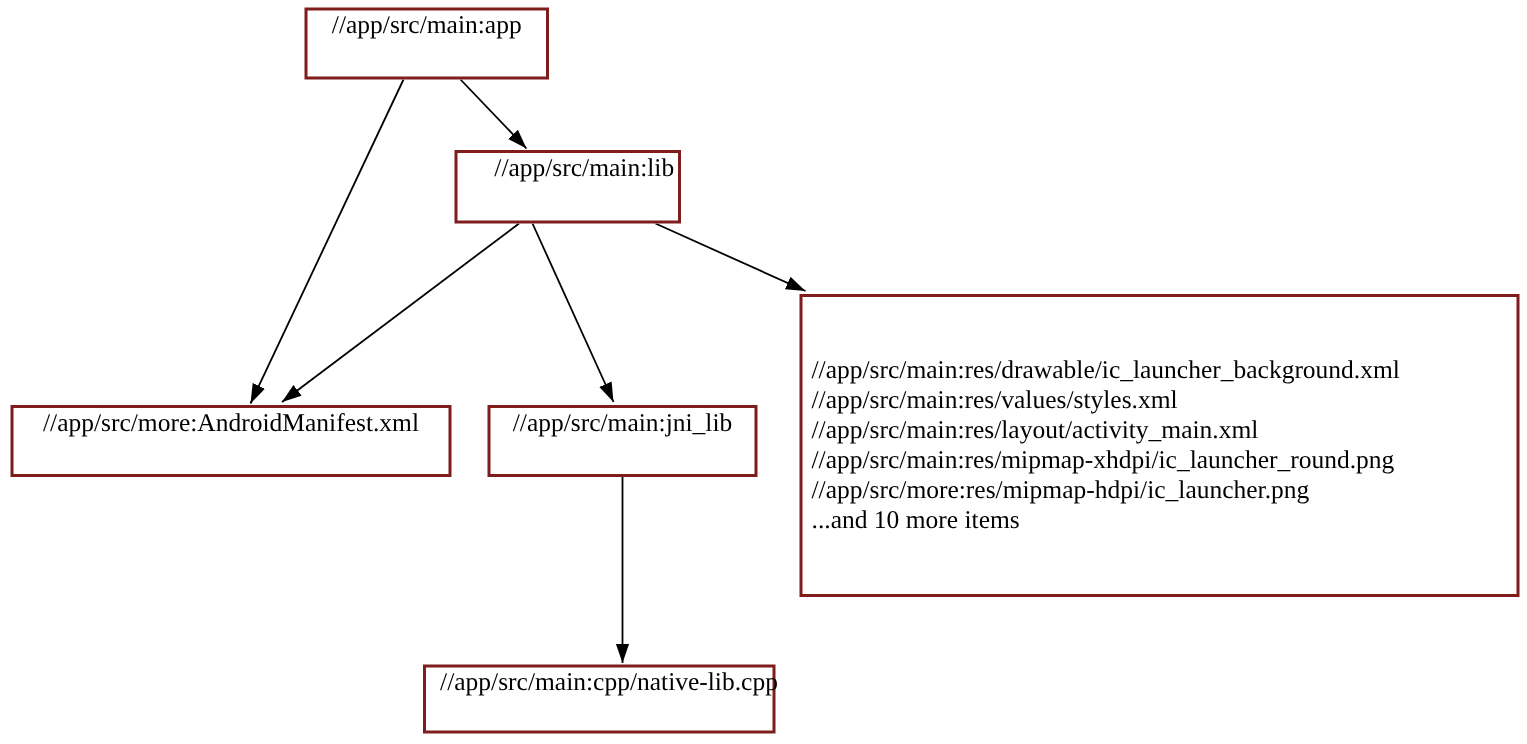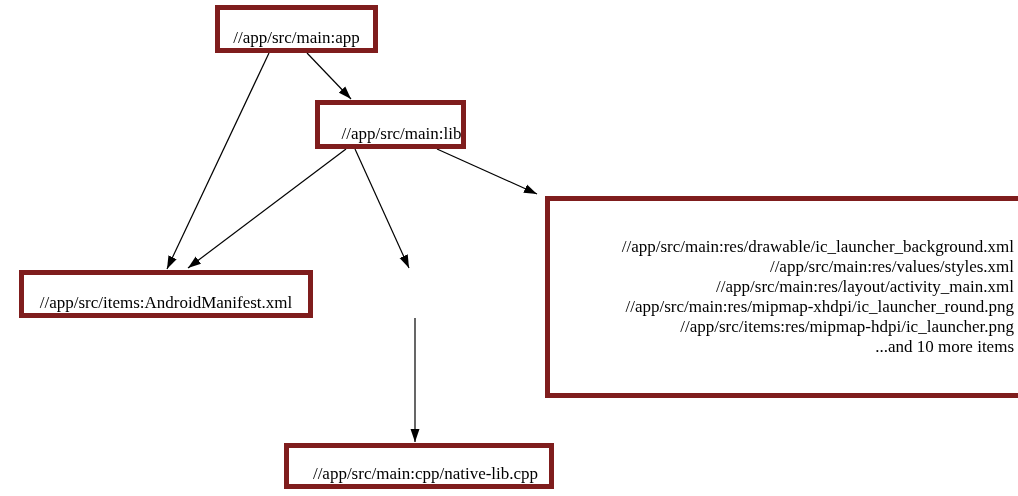--- a/index.html
+++ b/index.html
@@ -19,30 +19,29 @@
   #edge-layer {
     position: absolute;
     left: 0;
     top: 0;
     width: 1018px;
     height: 496px;
   }
   .node {
     position: absolute;
     box-sizing: border-box;
-    border: 5px solid #7f1d1d;
+    border: 2px solid #7f1d1d;
     background: #ffffff;
     display: flex;
-    align-items: flex-end;
+    align-items: flex-start;
     justify-content: center;
     text-align: center;
     font-size: 17px;
     line-height: 20px;
     white-space: nowrap;
-    margin-left: 12px;
   }
   .node.multiline {
     flex-direction: column;
     justify-content: center;
     padding: 4px 6px;
   }
   .node.multiline div {
     font-size: 17px;
     line-height: 20px;
   }
@@ -68,30 +67,33 @@
 
   <div class="node" style="left:203px; top:5px; width:163px; height:48px;">
     <span>//app/src/main:app</span>
   </div>
 
   <div class="node" style="left:303px; top:100px; width:151px; height:49px;padding-left:22px;">
     <span>//app/src/main:lib</span>
   </div>
 
   <div class="node" style="left:7px; top:270px; width:294px; height:48px;">
-    <span>//app/src/items:AndroidManifest.xml</span>
+    <span>//app/src/more:AndroidManifest.xml</span>
   </div>
 
+  <div class="node" style="left:325px; top:270px; width:180px; height:48px;">
+    <span>//app/src/main:jni_lib</span>
+  </div>
 
   <div class="node multiline" style="left:533px; top:196px; width:480px; height:202px;">
     <div>//app/src/main:res/drawable/ic_launcher_background.xml</div>
     <div>//app/src/main:res/values/styles.xml</div>
     <div>//app/src/main:res/layout/activity_main.xml</div>
     <div>//app/src/main:res/mipmap-xhdpi/ic_launcher_round.png</div>
-    <div>//app/src/items:res/mipmap-hdpi/ic_launcher.png</div>
+    <div>//app/src/more:res/mipmap-hdpi/ic_launcher.png</div>
     <div>...and 10 more items</div>
   </div>
 
-  <div class="node" style="left:272px; top:443px; width:270px; height:46px;padding-left:13px;">
+  <div class="node" style="left:282px; top:443px; width:235px; height:46px;padding-left:13px;">
     <span>//app/src/main:cpp/native-lib.cpp</span>
   </div>
 
 </div>
 
 </body></html>

